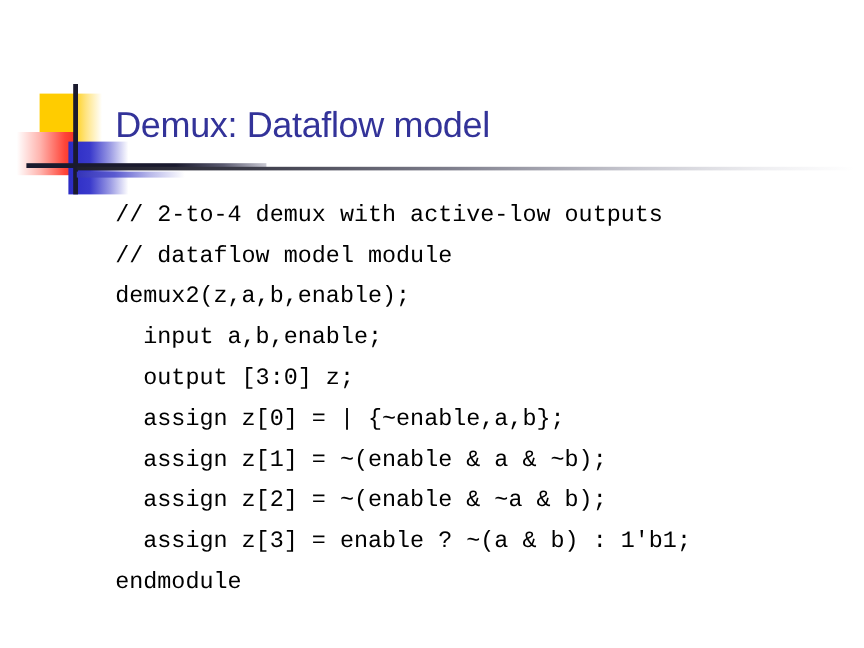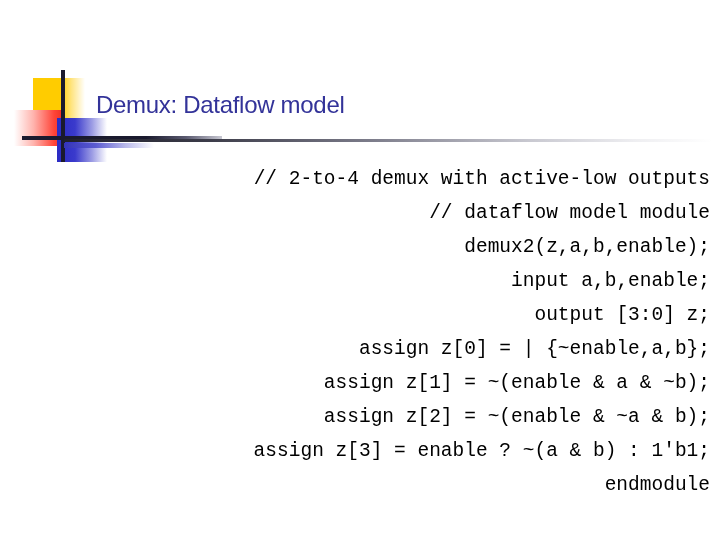--- a/index.html
+++ b/index.html
@@ -73,21 +73,21 @@
     height: 4px;
     background: linear-gradient(to right, #1a1a2e 0%, #1a1a2e 62%, #5a5a70 82%, #c8c8d2 100%);
   }
 
   
   .title {
     position: absolute;
     left: 96px;
     top: 84px;
     width: 600px;
-    font-size: 24px;
+    font-size: 30px;
     line-height: 42px;
     color: #333399;
     letter-spacing: -0.3px;
     white-space: nowrap;
   }
 
   
   .rule-main {
     position: absolute;
     left: 64px;
@@ -113,21 +113,20 @@
     width: 614px;
     font-family: "Liberation Mono", "DejaVu Sans Mono", monospace;
     font-size: 19.5px;
     line-height: 34px;
     color: #000000;
     white-space: pre;
   }
   .code-line {
     white-space: pre;
     height: 34px;
-    text-align: right;
   }
 </style>
 </head>
 <body>
 
 <div id="slide">
 
   <div class="deco">
     <div class="sq sq-yellow"></div>
     <div class="sq sq-red"></div>

